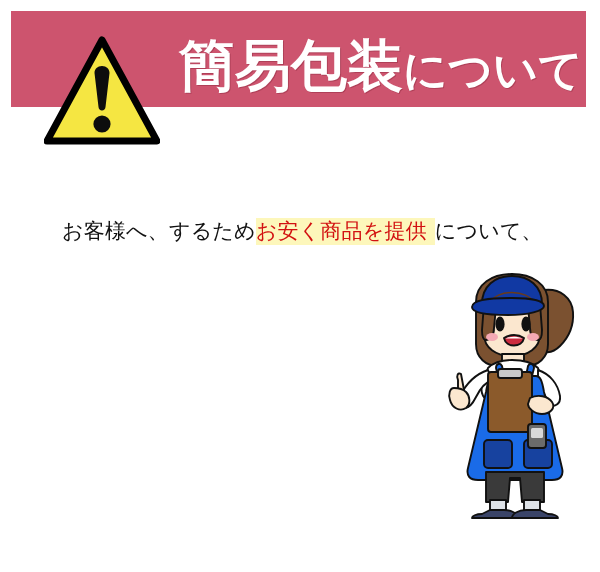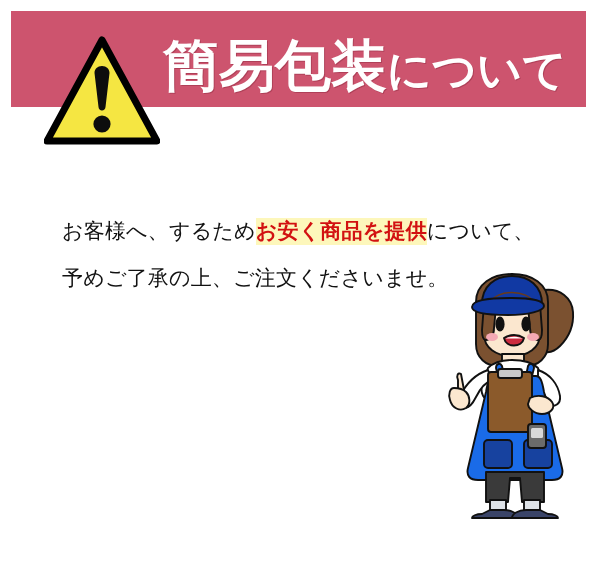--- a/index.html
+++ b/index.html
@@ -19,21 +19,21 @@
   #notice-banner {
     position: absolute;
     left: 11px;
     top: 11px;
     width: 575px;
     height: 96px;
     background: #cd546e;
   }
   #banner-title {
     position: absolute;
-    left: 152px;
+    left: 168px;
     top: 20px;
     width: 420px;
     height: 70px;
     color: #ffffff;
     font-weight: bold;
     line-height: 70px;
     white-space: nowrap;
     letter-spacing: 0px;
     text-shadow: 1px 1px 0 rgba(120,30,50,0.35);
   }
@@ -65,23 +65,23 @@
   .body-line {
     font-size: 21px;
     line-height: 47px;
     color: #111111;
     white-space: nowrap;
     letter-spacing: 0.2px;
     font-weight: 500;
   }
   .hl {
     color: #d21111;
-    font-weight: bold;
+    font-weight: normal;
     background: #fdf7bb;
-    padding: 1px 0 2px 0;
+    padding: 1px 8px 2px 0;
   }
 
   
   #staff-character {
     position: absolute;
     left: 432px;
     top: 272px;
     width: 166px;
     height: 248px;
   }
@@ -103,23 +103,20 @@
   </svg>
 </div>
 
 <div id="notice-body">
 
   <div class="body-line">
     <span>お客様へ、するため</span><span class="hl">お安く商品を提供</span><span>について、</span>
   </div>
 
 
-  <div class="body-line">
-    <span>予めご了承の上、ご注文くださいませ。</span>
-  </div>
 
 </div>
 
 <div id="staff-character">
   <svg viewBox="0 0 166 248" width="166" height="248" aria-hidden="true">
 
     <g stroke="#111111" stroke-width="1.9" stroke-linejoin="round" stroke-linecap="round">
 
       <path d="M112 18 C128 16 140 26 141 40 C142 54 136 66 128 74 C120 82 110 82 106 76 C102 70 106 58 108 46 C110 34 106 24 112 18 Z" fill="#7b5130"></path>
 

